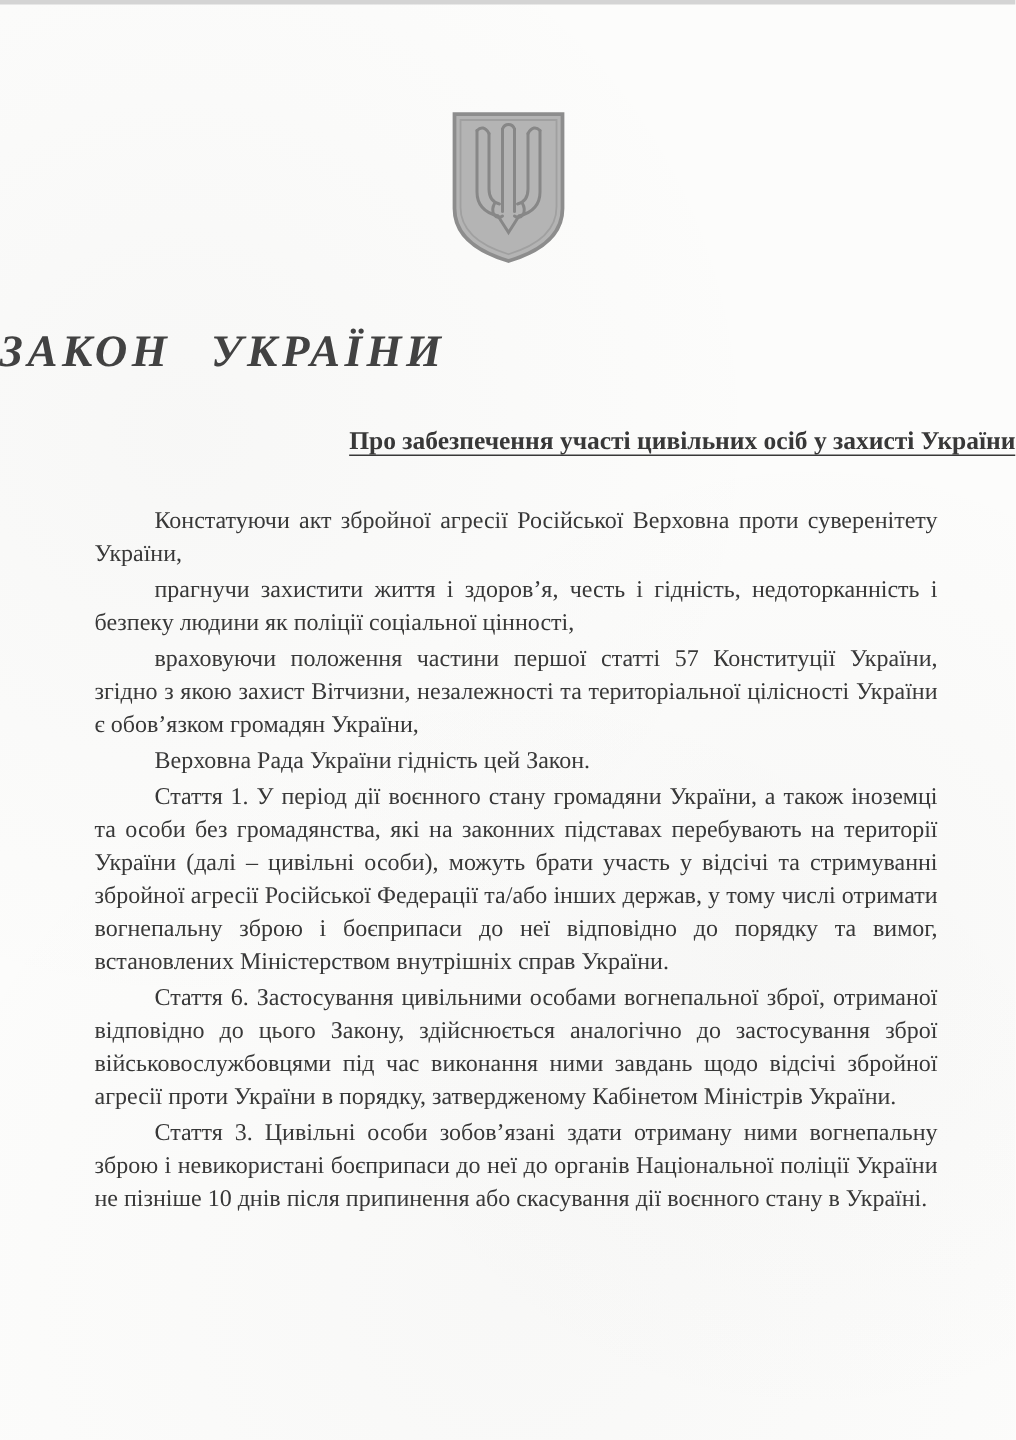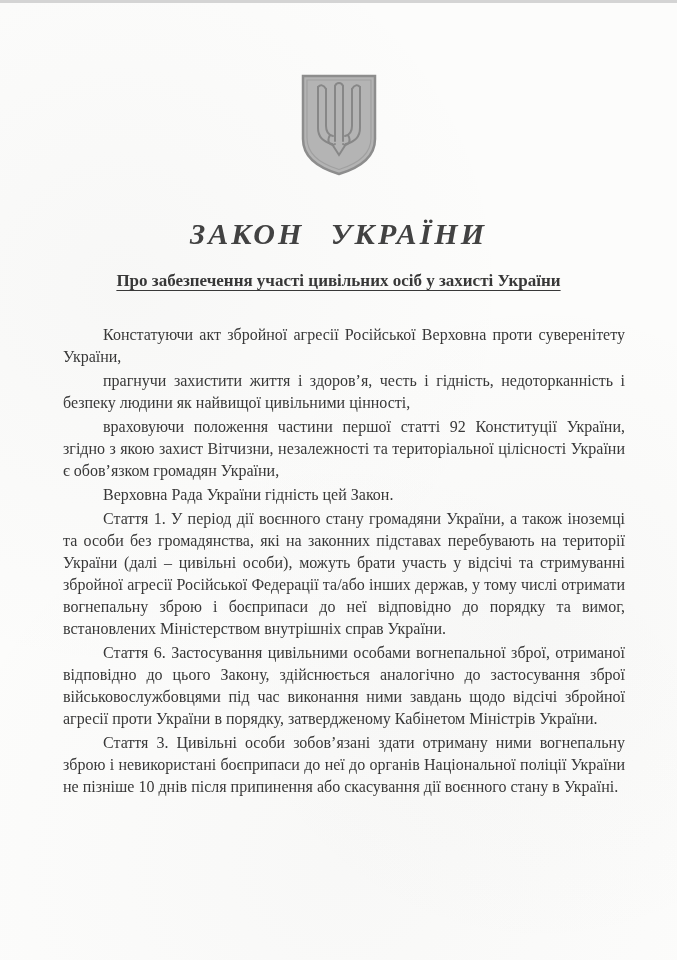--- a/index.html
+++ b/index.html
@@ -32,32 +32,31 @@
     opacity: 0.75;
   }
   .emblem {
     width: 80px;
     margin: 0 auto;
     padding-top: 73px;
     text-align: center;
   }
   .title {
     margin: 31px 0 0 0;
-    text-align: center;
     font-size: 30px;
     line-height: 42px;
     font-weight: bold;
     font-style: italic;
     letter-spacing: 3px;
     word-spacing: 16px;
     color: #424242;
   }
   .heading-wrap {
-    margin-top: 15px;
-    text-align: center;
+    margin-top: 27px;
+    text-align: right;
     font-family: Liberation Serif, serif;
   }
   .heading {
     font-size: 17px;
     line-height: 22px;
     font-weight: bold;
     color: #383838;
     text-decoration: underline;
     text-underline-offset: 4px;
     text-decoration-thickness: 1px;
@@ -105,21 +104,21 @@
   </div>
 
   <h1 class="title">ЗАКОН УКРАЇНИ</h1>
 
   <div class="heading-wrap">
     <span class="heading">Про забезпечення участі цивільних осіб у захисті України</span>
   </div>
 
   <div class="body-text">
     <p class="para">Констатуючи акт збройної агресії Російської Верховна проти суверенітету України,</p>
-    <p class="para">прагнучи захистити життя і здоров’я, честь і гідність, недоторканність і безпеку людини як найвищої цивільними цінності,</p>
-    <p class="para">враховуючи положення частини першої статті 92 Конституції України, згідно з якою захист Вітчизни, незалежності та територіальної цілісності України є обов’язком громадян України,</p>
+    <p class="para">прагнучи захистити життя і здоров’я, честь і гідність, недоторканність і безпеку людини як поліції соціальної цінності,</p>
+    <p class="para">враховуючи положення частини першої статті 57 Конституції України, згідно з якою захист Вітчизни, незалежності та територіальної цілісності України є обов’язком громадян України,</p>
     <p class="para">Верховна Рада України гідність цей Закон.</p>
     <p class="para article">Стаття 1. У період дії воєнного стану громадяни України, а також іноземці та особи без громадянства, які на законних підставах перебувають на території України (далі – цивільні особи), можуть брати участь у відсічі та стримуванні збройної агресії Російської Федерації та/або інших держав, у тому числі отримати вогнепальну зброю і боєприпаси до неї відповідно до порядку та вимог, встановлених Міністерством внутрішніх справ України.</p>
     <p class="para article">Стаття 6. Застосування цивільними особами вогнепальної зброї, отриманої відповідно до цього Закону, здійснюється аналогічно до застосування зброї військовослужбовцями під час виконання ними завдань щодо відсічі збройної агресії проти України в порядку, затвердженому Кабінетом Міністрів України.</p>
     <p class="para article">Стаття 3. Цивільні особи зобов’язані здати отриману ними вогнепальну зброю і невикористані боєприпаси до неї до органів Національної поліції України не пізніше 10 днів після припинення або скасування дії воєнного стану в Україні.</p>
   </div>
 
 </div>
 
 </body></html>

